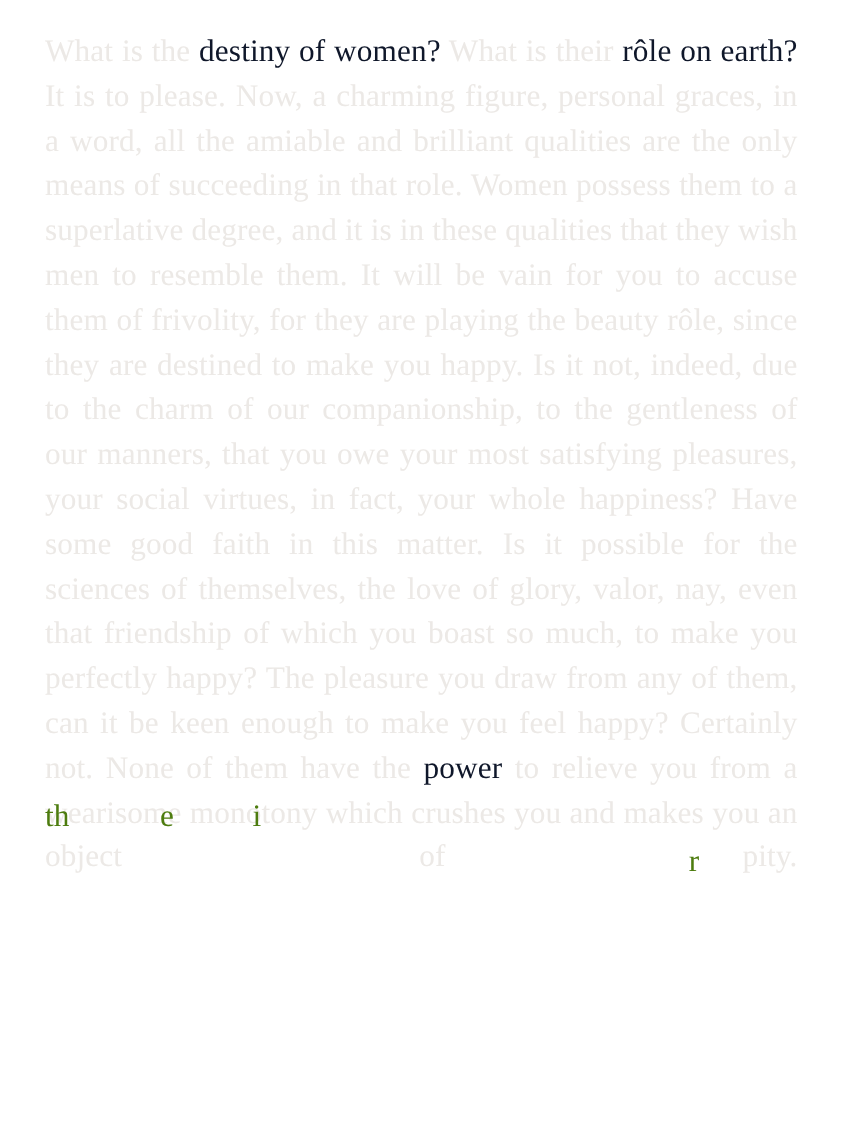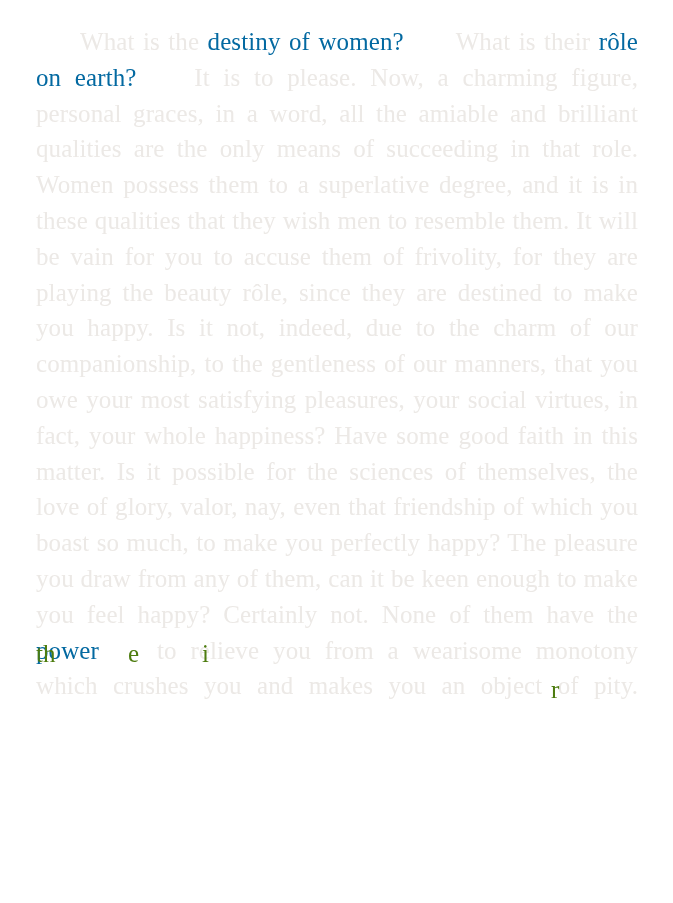--- a/index.html
+++ b/index.html
@@ -27,24 +27,23 @@
     font-family: "Liberation Serif", serif;
     font-size: 25px;
     line-height: 35.8px;
     text-align: justify;
     text-justify: inter-word;
     color: #ece9e6;
     letter-spacing: 0.1px;
   }
   #paragraph .faint {
     color: #ece9e6;
-    margin-left: 44px;
   }
   #paragraph .dark {
-    color: #0369a1;
+    color: #0f172a;
   }
   
   #paragraph:after {
     content: "";
     display: inline-block;
     width: 100%;
   }
   .overlay-char {
     position: absolute;
     color: #4d7c0f;

